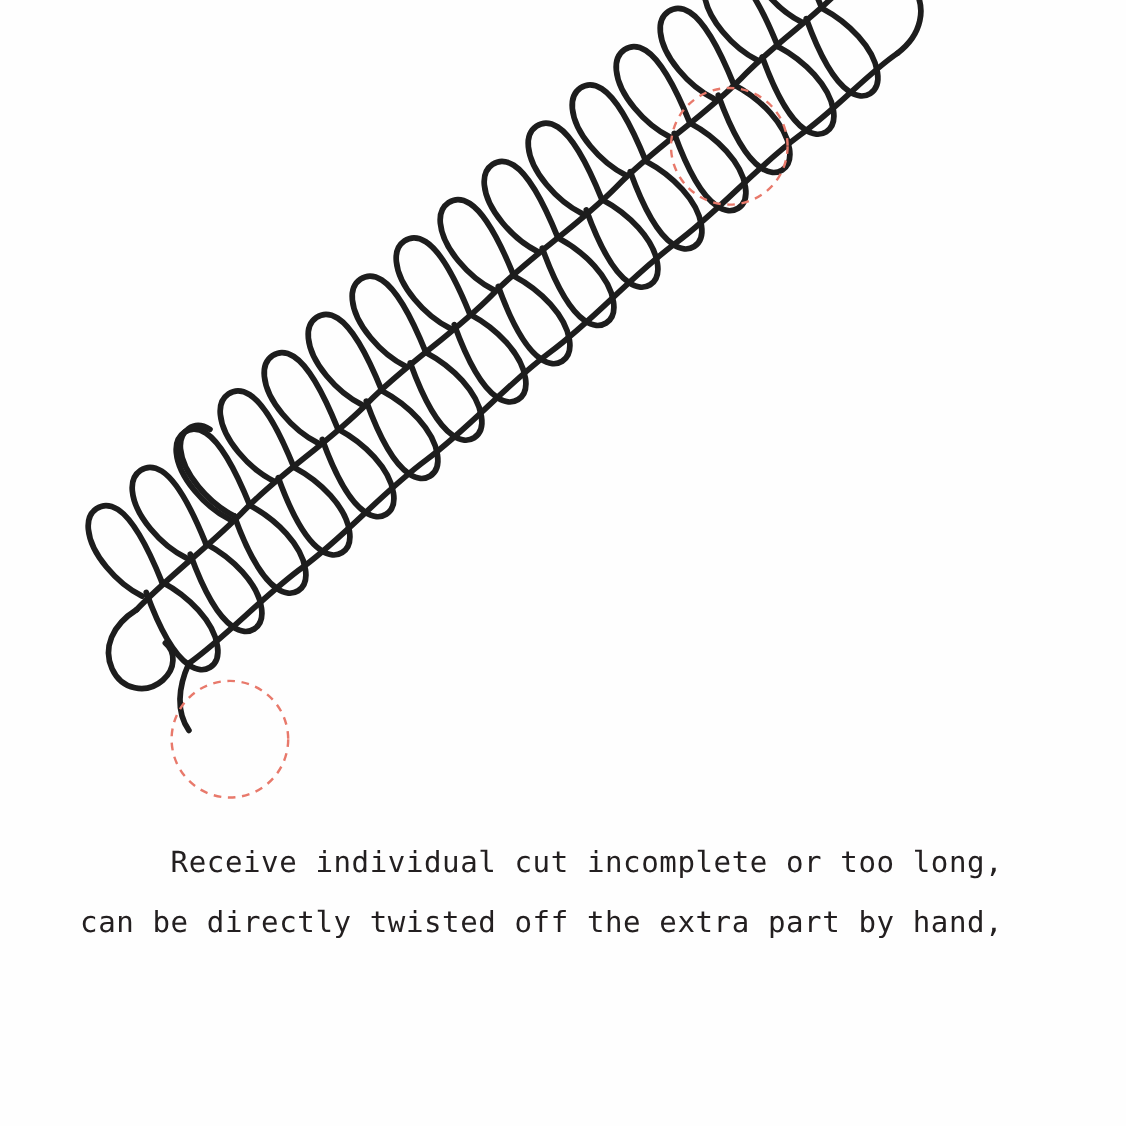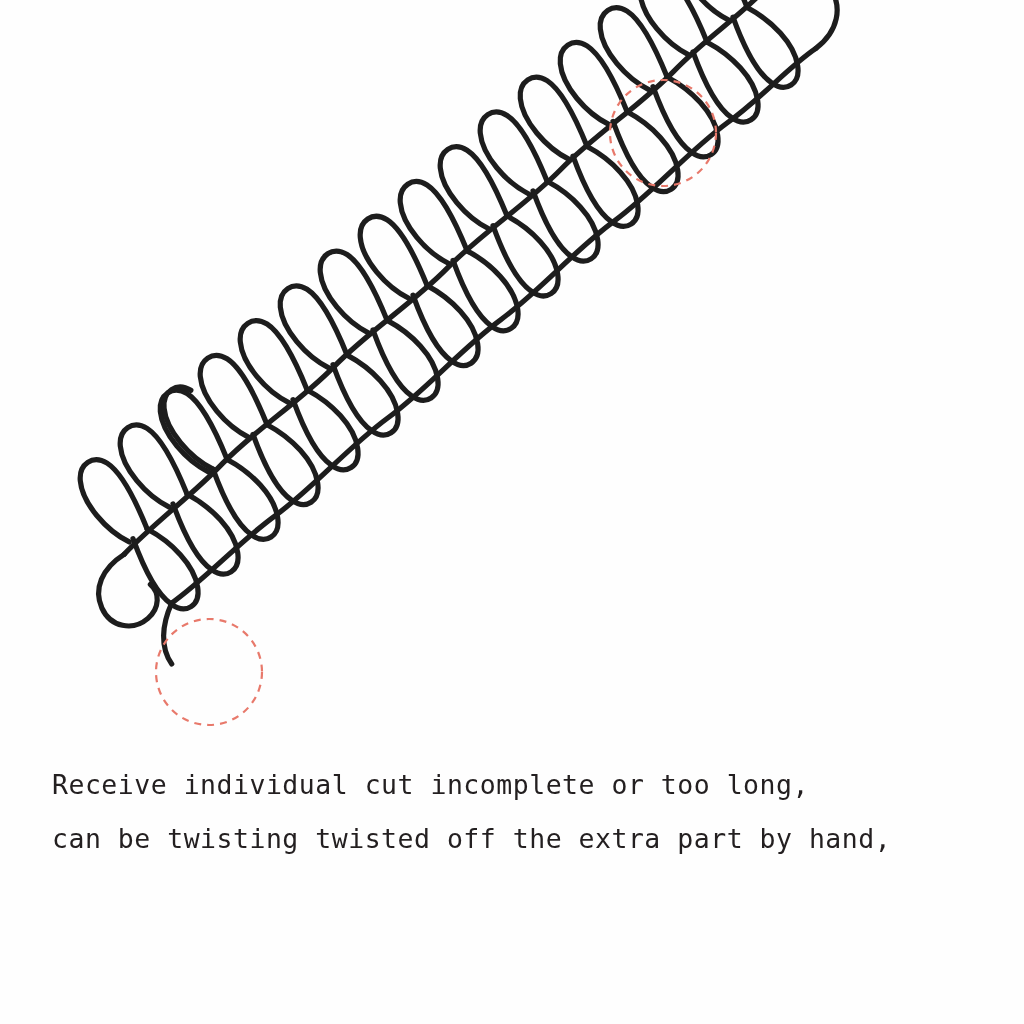--- a/index.html
+++ b/index.html
@@ -21,20 +21,21 @@
     top: 0;
     width: 1024px;
     height: 760px;
   }
   #caption {
     position: absolute;
     left: 0;
     top: 758px;
     width: 912px;
     padding: 0;
+    text-align: right;
   }
   .caption-line {
     font-family: "DejaVu Sans Mono", monospace;
     font-size: 26.5px;
     letter-spacing: 0.5px;
     color: #231f20;
     line-height: 54px;
     white-space: pre;
     padding-left: 52px;
   }
@@ -117,16 +118,16 @@
         </g>
       </g>
 
       <circle cx="663" cy="133" r="53" fill="none" stroke="#e8796b" stroke-width="2.2" stroke-dasharray="7 6"></circle>
       <circle cx="209" cy="672" r="53" fill="none" stroke="#e8796b" stroke-width="2.2" stroke-dasharray="7 6"></circle>
     </svg>
   </div>
 
   <div id="caption">
     <div class="caption-line">Receive individual cut incomplete or too long,</div>
-    <div class="caption-line">can be twisting twisted off the extra part by hand,</div>
+    <div class="caption-line">can be directly twisted off the extra part by hand,</div>
   </div>
 
 </div>
 
 </body></html>

